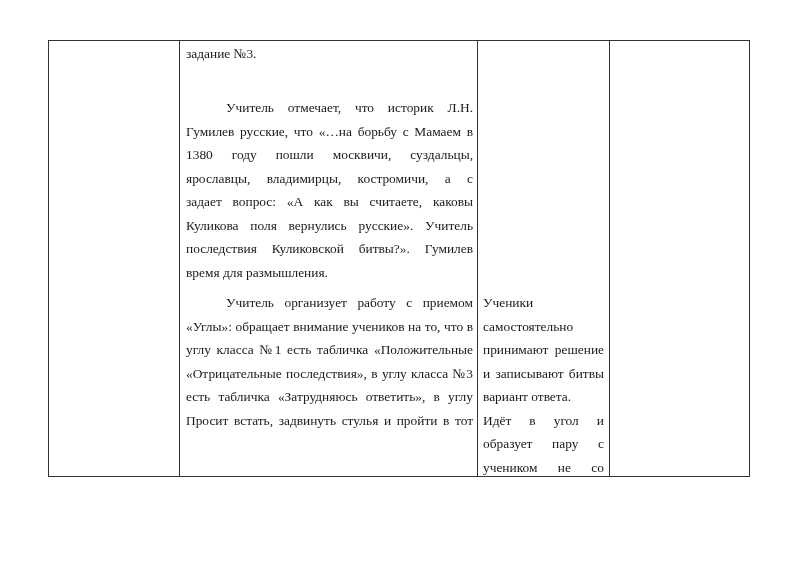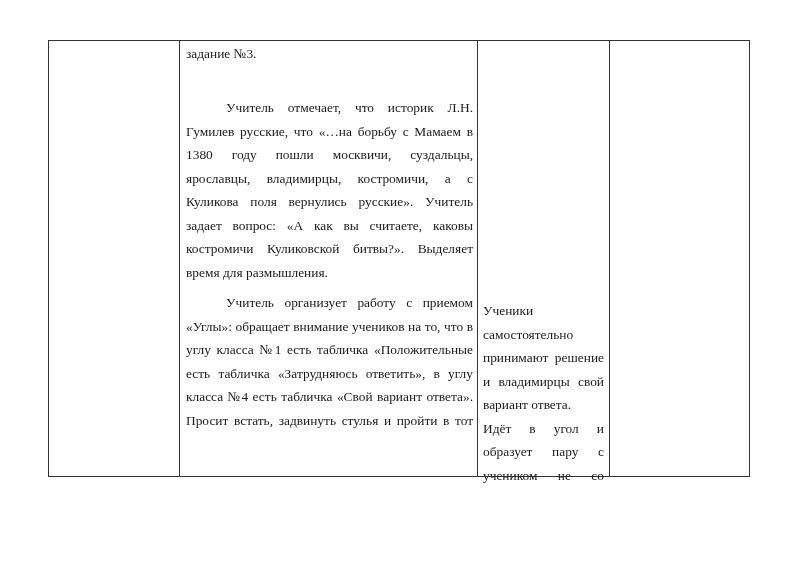--- a/index.html
+++ b/index.html
@@ -34,42 +34,42 @@
   <div class="col c2">
     <div class="txt" style="top:1px;">
       <span class="line">задание №3.</span>
     </div>
 
     <div class="txt" style="top:48px;">
       <span class="line j" style="padding-left:40px;margin-top:7px;">Учитель отмечает, что историк Л.Н.</span>
       <span class="line j">Гумилев русские, что «…на борьбу с Мамаем в</span>
       <span class="line j">1380 году пошли москвичи, суздальцы,</span>
       <span class="line j">ярославцы, владимирцы, костромичи, а с</span>
+      <span class="line j">задает вопрос: «А как вы считаете, каковы</span>
       <span class="line j">Куликова поля вернулись русские». Учитель</span>
-      <span class="line j">задает вопрос: «А как вы считаете, каковы</span>
-      <span class="line j">костромичи Куликовской битвы?». Выделяет</span>
+      <span class="line j">последствия Куликовской битвы?». Гумилев</span>
       <span class="line">время для размышления.</span>
     </div>
 
     <div class="txt" style="top:250px;">
       <span class="line j" style="padding-left:40px;">Учитель организует работу с приемом</span>
       <span class="line j">«Углы»: обращает внимание учеников на то, что в</span>
       <span class="line j">углу класса №1 есть табличка «Положительные</span>
+      <span class="line j">«Отрицательные последствия», в углу класса №3</span>
       <span class="line j">есть табличка «Затрудняюсь ответить», в углу</span>
-      <span class="line j">класса №4 есть табличка «Свой вариант ответа».</span>
       <span class="line j">Просит встать, задвинуть стулья и пройти в тот</span>
     </div>
   </div>
 
   <div class="col c3">
-    <div class="txt" style="top:258px;">
+    <div class="txt" style="top:250px;">
       <span class="line">Ученики</span>
       <span class="line">самостоятельно</span>
       <span class="line j">принимают решение</span>
-      <span class="line j">и владимирцы свой</span>
+      <span class="line j">и записывают битвы</span>
       <span class="line">вариант ответа.</span>
       <span class="line j">Идёт в угол и</span>
       <span class="line j">образует пару с</span>
       <span class="line j">учеником не со</span>
     </div>
   </div>
 
   <div class="col c4"></div>
 </div>
 

